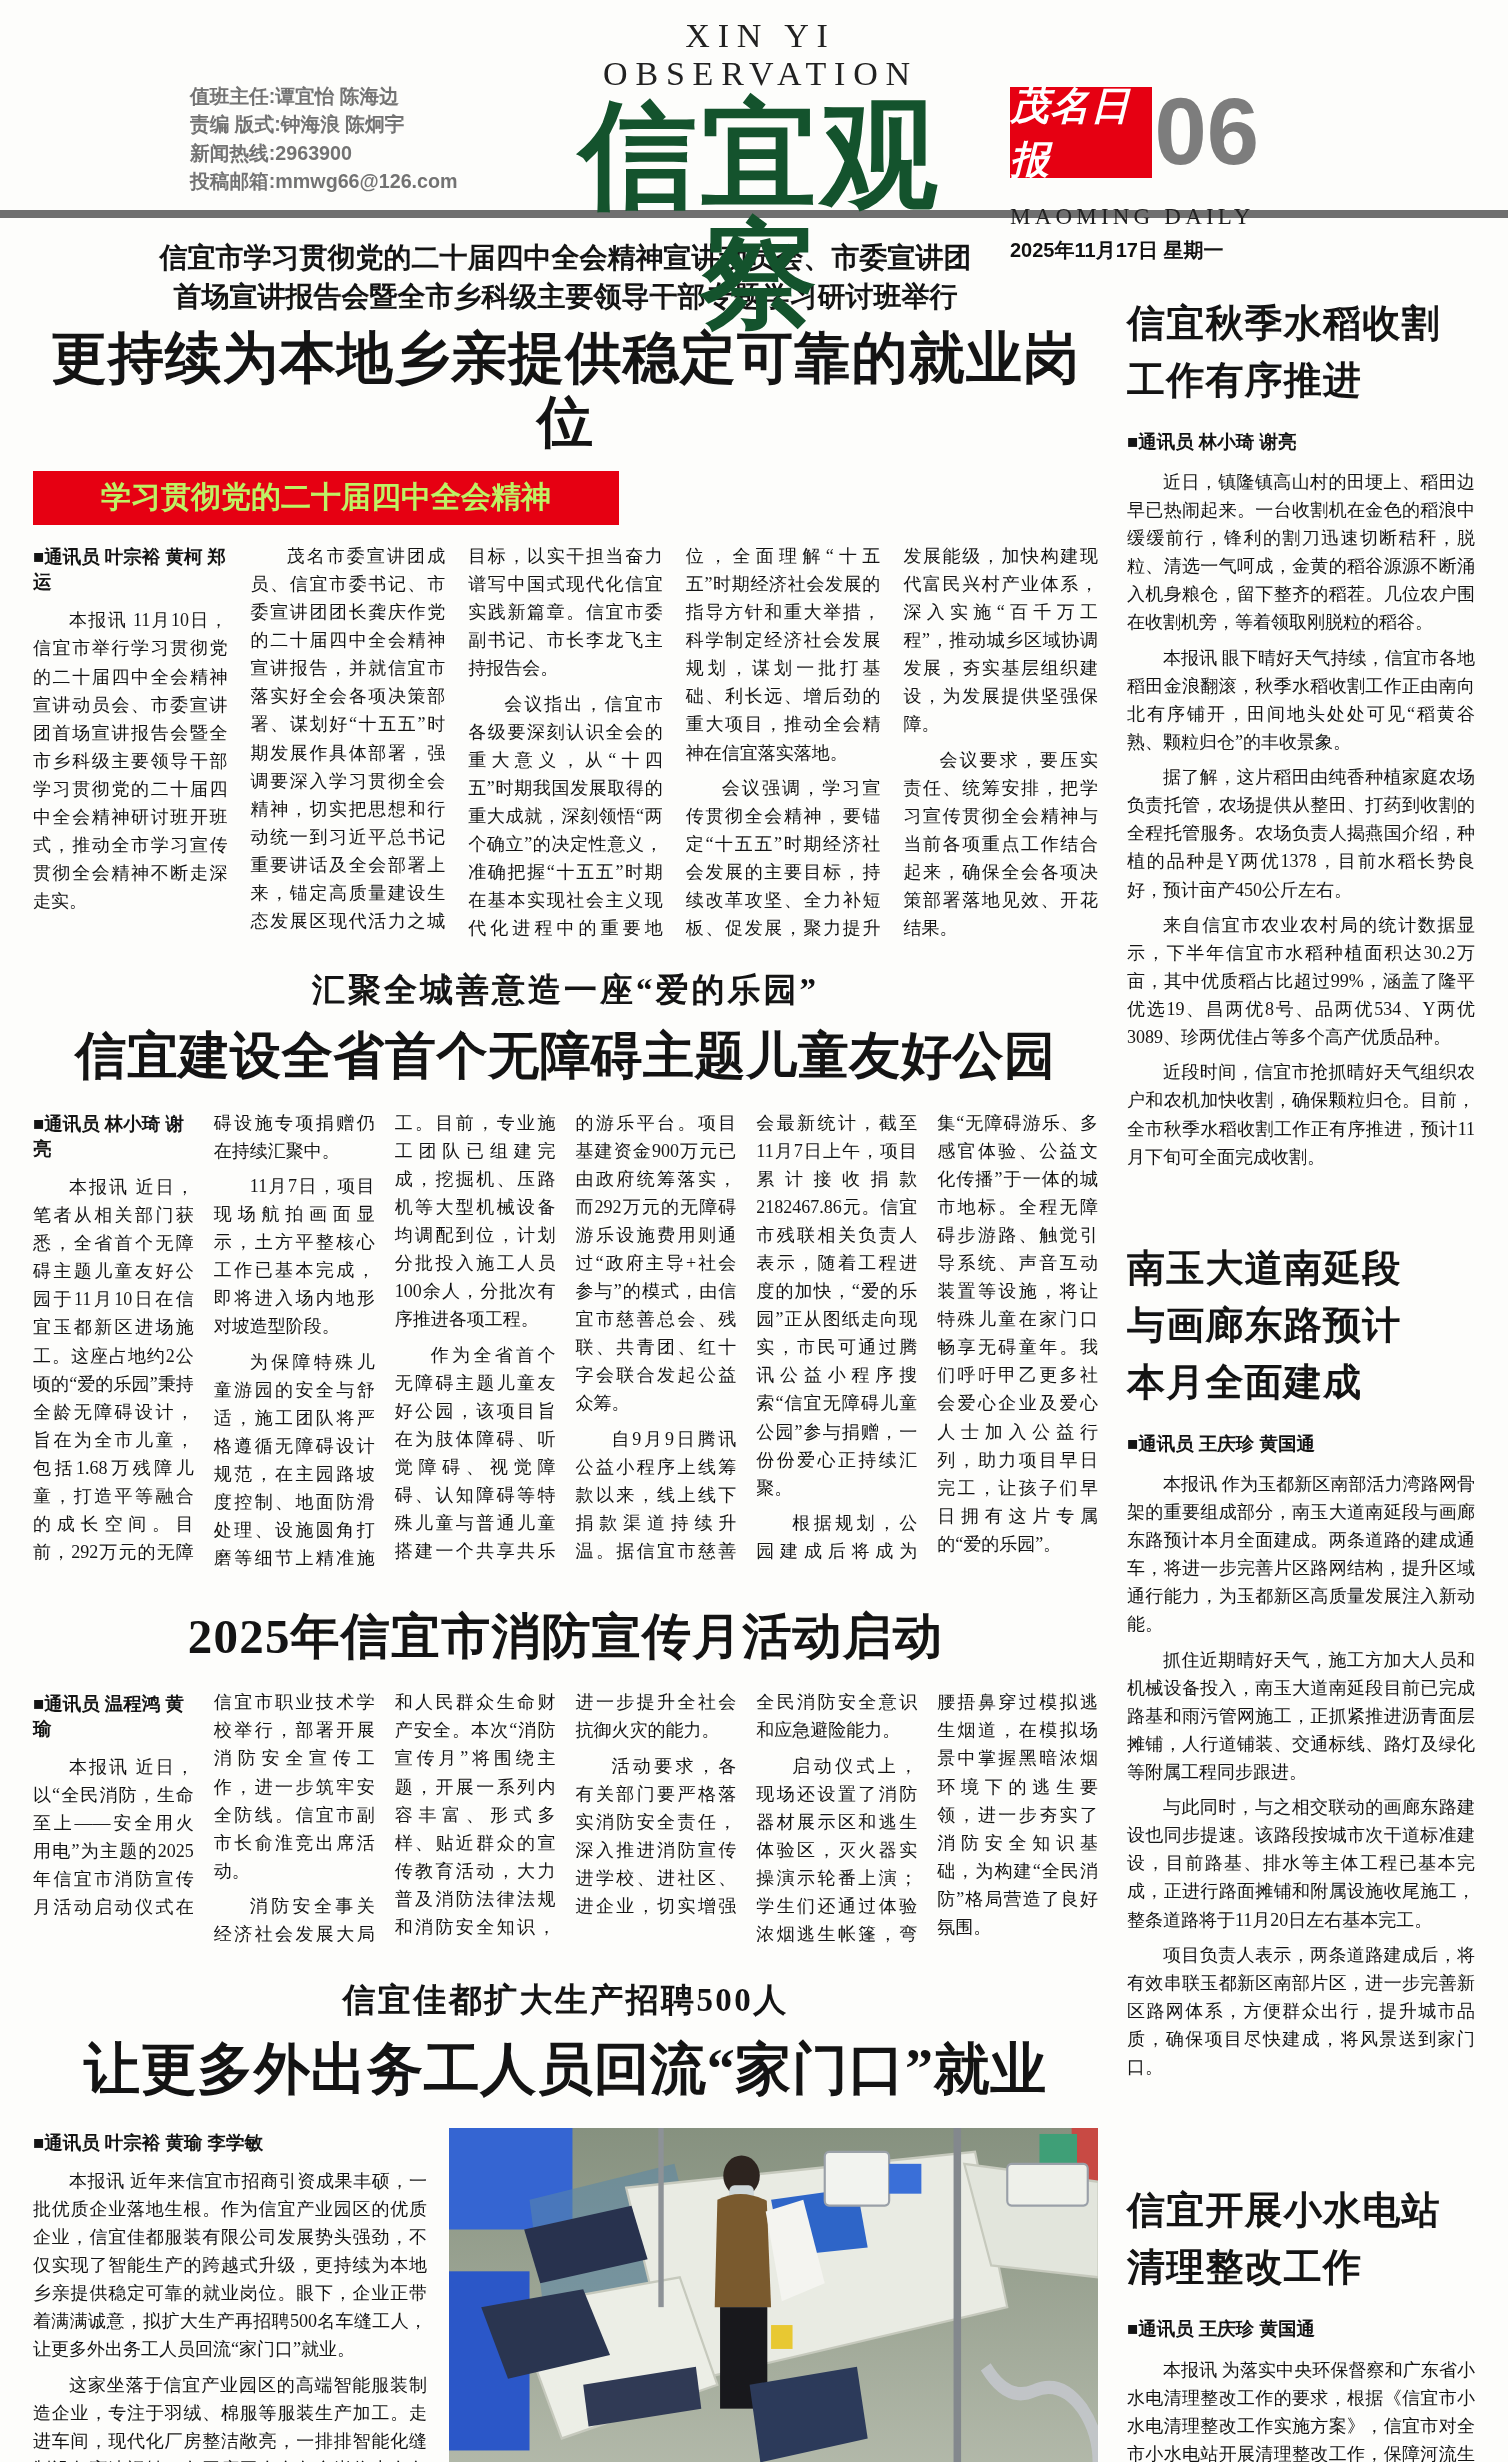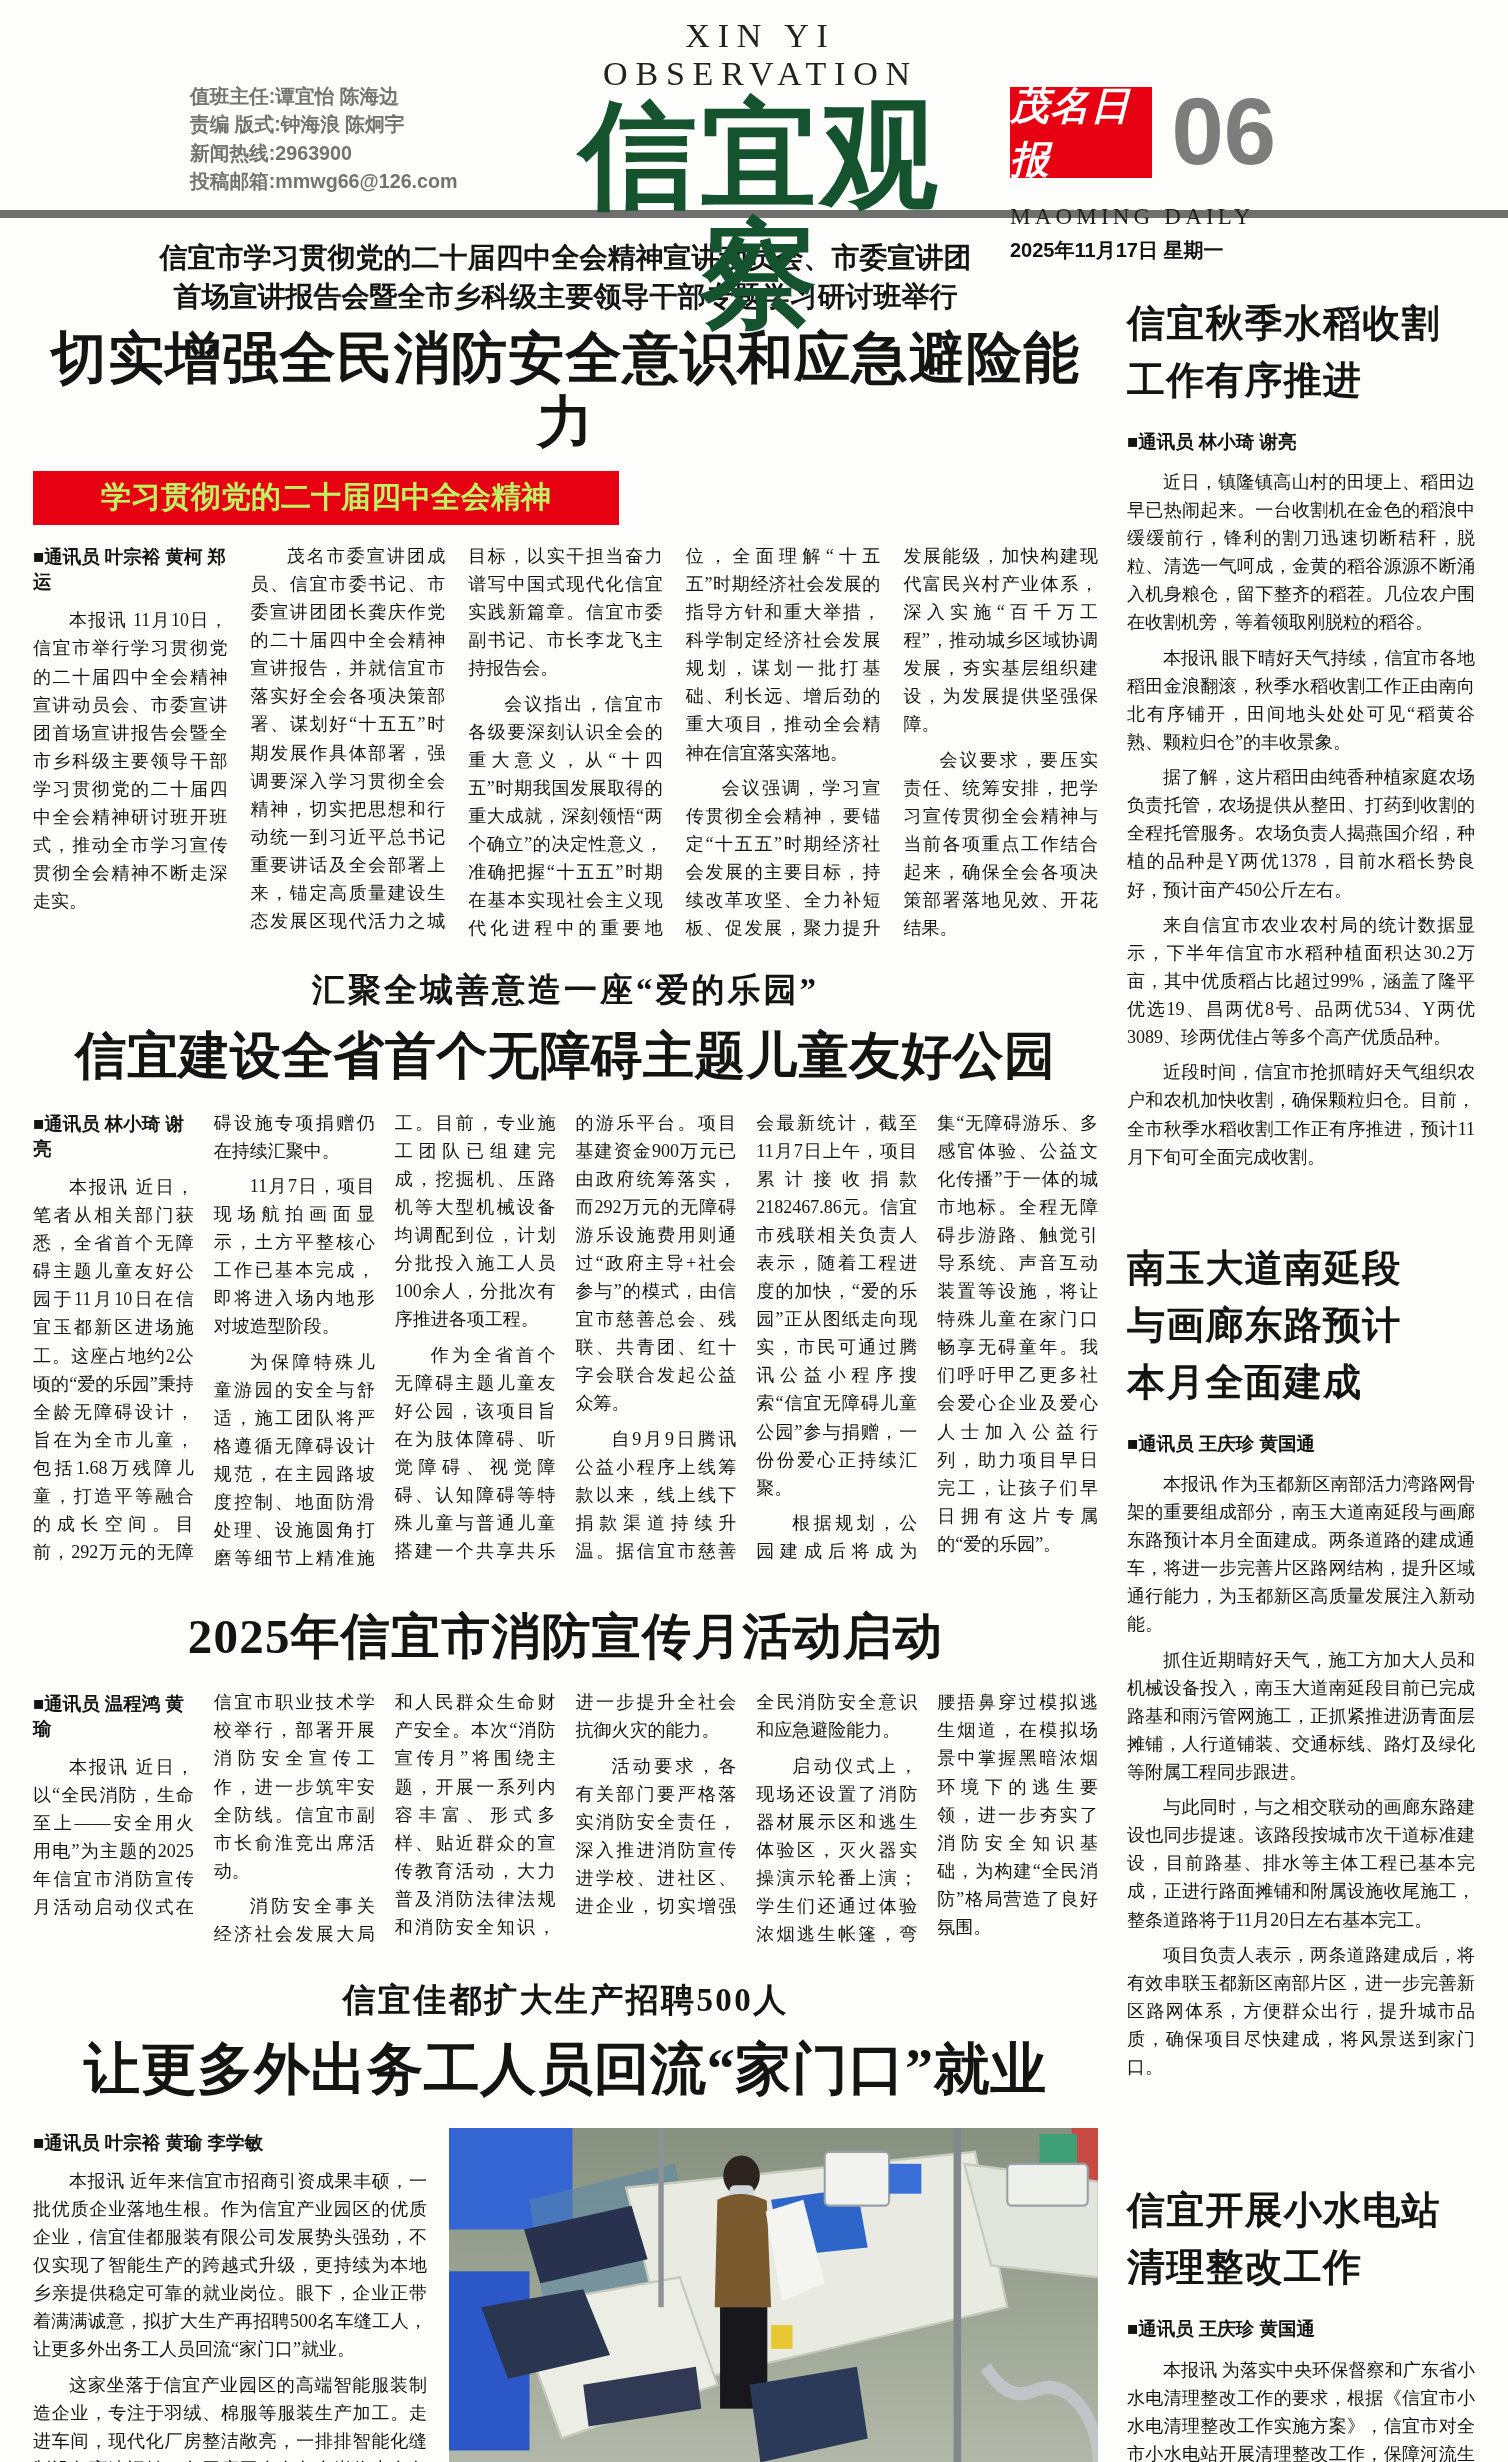--- a/index.html
+++ b/index.html
@@ -6,21 +6,21 @@
   .page{width:1508px;min-height:2462px;background:#fdfdfb;color:#141414;
         font-family:"Liberation Serif","DejaVu Serif",serif;position:relative;overflow:hidden;}
   
   .masthead{position:relative;height:210px;}
   .m-info{position:absolute;left:190px;top:82px;font-family:"Liberation Sans","DejaVu Sans",sans-serif;
           font-weight:bold;font-size:19.7px;line-height:1.44;color:#737373;}
   .m-center{position:absolute;left:525px;top:16.7px;width:471px;text-align:center;}
   .m-eng{font-size:34px;letter-spacing:7.8px;color:#222;}
   .m-title{font-size:117px;font-weight:900;color:#14532d;line-height:1.02;letter-spacing:3.6px;margin-top:3.6px;}
   .m-right{position:absolute;left:1010px;top:87px;}
-  .m-logo-row{display:flex;align-items:flex-start;gap:17px;}
+  .m-logo-row{display:flex;align-items:flex-start;}
   .m-logo{width:142px;height:91px;background:#e60012;color:#ffffff;display:flex;align-items:center;justify-content:center;
           font-size:39px;font-weight:900;font-style:italic;letter-spacing:1.2px;}
   .m-page{font-family:"Liberation Sans","DejaVu Sans",sans-serif;font-size:94px;font-weight:bold;color:#7d7d7d;
           line-height:90px;margin-left:2.4px;}
   .m-eng2{font-size:23px;letter-spacing:4.2px;margin-top:26px;color:#222;}
   .m-date{font-family:"Liberation Sans","DejaVu Sans",sans-serif;font-size:20px;font-weight:bold;margin-top:7.2px;color:#111;}
   .m-rule{height:7.8px;background:#6f6f6f;margin:0;}
   
   .content{display:grid;grid-template-columns:1fr 348px;column-gap:29px;padding:20px 33px 30px;}
   
@@ -81,21 +81,21 @@
   </header>
   <div class="m-rule"></div>
 
   <div class="content">
 
     <div>
 
       <section>
         <div class="a-kicker">信宜市学习贯彻党的二十届四中全会精神宣讲动员会、市委宣讲团</div>
         <div class="a-kicker">首场宣讲报告会暨全市乡科级主要领导干部专题学习研讨班举行</div>
-        <h1 class="a-headline">切实增强全民消防安全意识和应急避险能力</h1>
+        <h1 class="a-headline">更持续为本地乡亲提供稳定可靠的就业岗位</h1>
         <div class="a-subbar">学习贯彻党的二十届四中全会精神</div>
         <div class="cols-5">
           <div class="byline">■通讯员 叶宗裕 黄柯 郑运</div>
           <p class="body">本报讯 11月10日，信宜市举行学习贯彻党的二十届四中全会精神宣讲动员会、市委宣讲团首场宣讲报告会暨全市乡科级主要领导干部学习贯彻党的二十届四中全会精神研讨班开班式，推动全市学习宣传贯彻全会精神不断走深走实。</p>
           <p class="body">茂名市委宣讲团成员、信宜市委书记、市委宣讲团团长龚庆作党的二十届四中全会精神宣讲报告，并就信宜市落实好全会各项决策部署、谋划好“十五五”时期发展作具体部署，强调要深入学习贯彻全会精神，切实把思想和行动统一到习近平总书记重要讲话及全会部署上来，锚定高质量建设生态发展区现代活力之城目标，以实干担当奋力谱写中国式现代化信宜实践新篇章。信宜市委副书记、市长李龙飞主持报告会。</p>
           <p class="body">会议指出，信宜市各级要深刻认识全会的重大意义，从“十四五”时期我国发展取得的重大成就，深刻领悟“两个确立”的决定性意义，准确把握“十五五”时期在基本实现社会主义现代化进程中的重要地位，全面理解“十五五”时期经济社会发展的指导方针和重大举措，科学制定经济社会发展规划，谋划一批打基础、利长远、增后劲的重大项目，推动全会精神在信宜落实落地。</p>
           <p class="body">会议强调，学习宣传贯彻全会精神，要锚定“十五五”时期经济社会发展的主要目标，持续改革攻坚、全力补短板、促发展，聚力提升发展能级，加快构建现代富民兴村产业体系，深入实施“百千万工程”，推动城乡区域协调发展，夯实基层组织建设，为发展提供坚强保障。</p>
           <p class="body">会议要求，要压实责任、统筹安排，把学习宣传贯彻全会精神与当前各项重点工作结合起来，确保全会各项决策部署落地见效、开花结果。</p>
         </div>
       </section>

